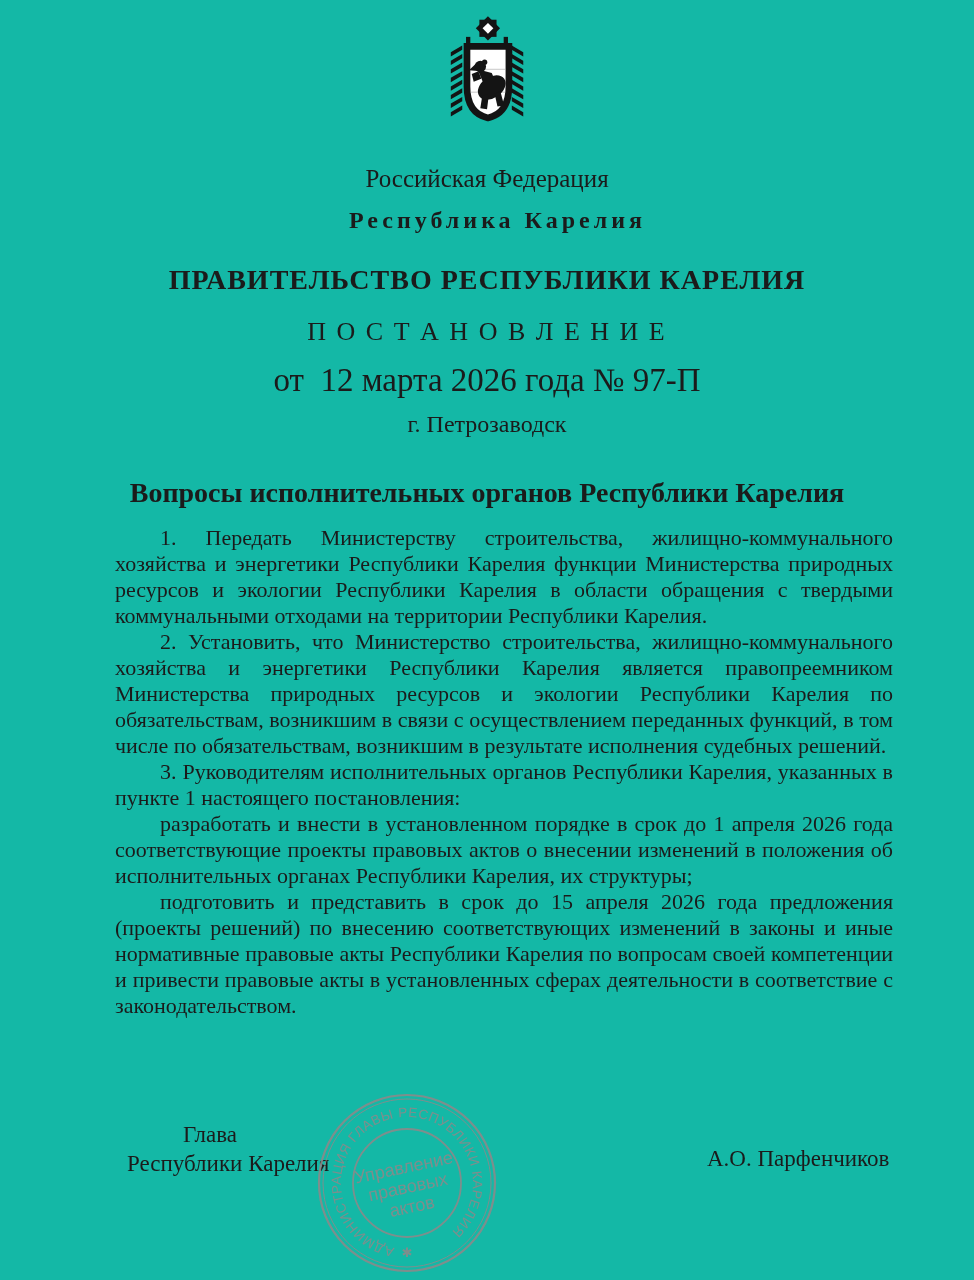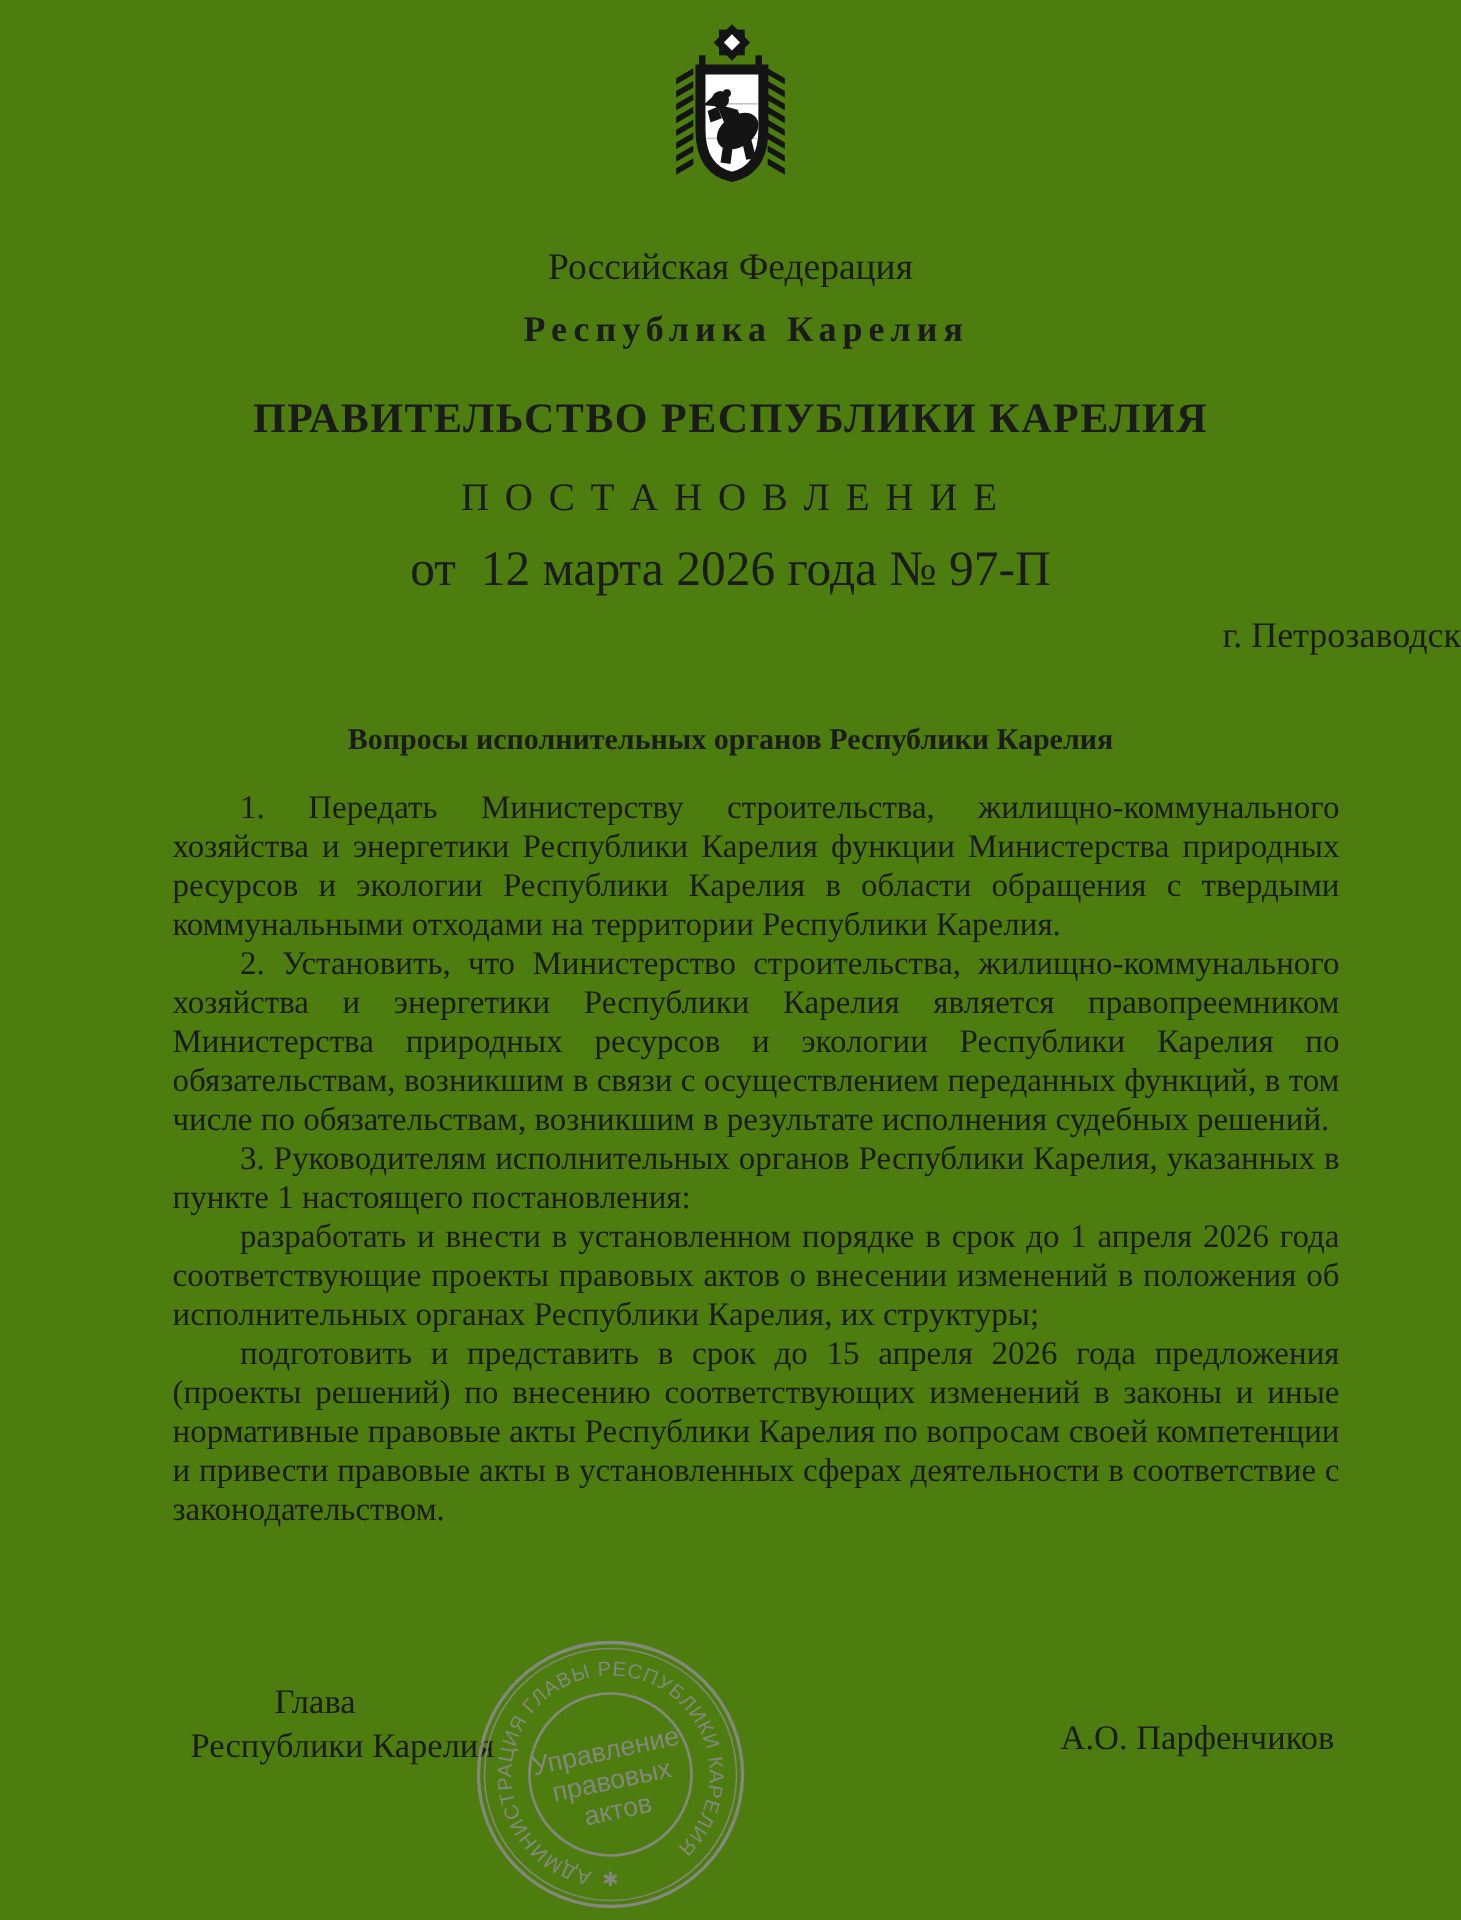--- a/index.html
+++ b/index.html
@@ -1,34 +1,34 @@
 <!DOCTYPE html>
 <html lang="ru"><head>
 <meta charset="utf-8">
 <style>
   html,body{margin:0;padding:0;background:#fff;}
   .page{
     position:relative;
     width:974px;height:1280px;
-    background:#4d7c0f;
+    background:#14b8a6;
     overflow:hidden;
     font-family:"Liberation Serif", serif;
     color:#1b1b1b;
   }
   
   .emblem{display:block;margin:14px auto 0;width:98px;height:122px;}
   
   .hline{text-align:center;white-space:pre;}
   .h-country{margin-top:28px;font-size:25px;line-height:30px;}
   .h-republic{margin-top:11px;font-size:24px;line-height:30px;font-weight:bold;letter-spacing:4px;padding-left:21px;}
   .h-authority{margin-top:28px;font-size:28px;line-height:34px;font-weight:bold;letter-spacing:1px;}
   .h-doctype{margin-top:19px;font-size:26px;line-height:32px;letter-spacing:2px;}
   .h-date{margin-top:17px;font-size:33px;line-height:30px;}
-  .h-city{margin-top:14px;font-size:24px;line-height:30px;text-align:right;}
-  .h-subject{margin-top:39px;font-size:20px;line-height:30px;font-weight:bold;}
+  .h-city{margin-top:14px;font-size:24px;line-height:30px;}
+  .h-subject{margin-top:39px;font-size:28px;line-height:30px;font-weight:bold;}
   
   .content{margin:17px 0 0 115px;width:778px;}
   .para{
     margin:0;
     font-size:22px;
     line-height:26px;
     text-align:justify;
     text-indent:45px;
   }
   .emph{font-weight:bold;letter-spacing:1px;}

